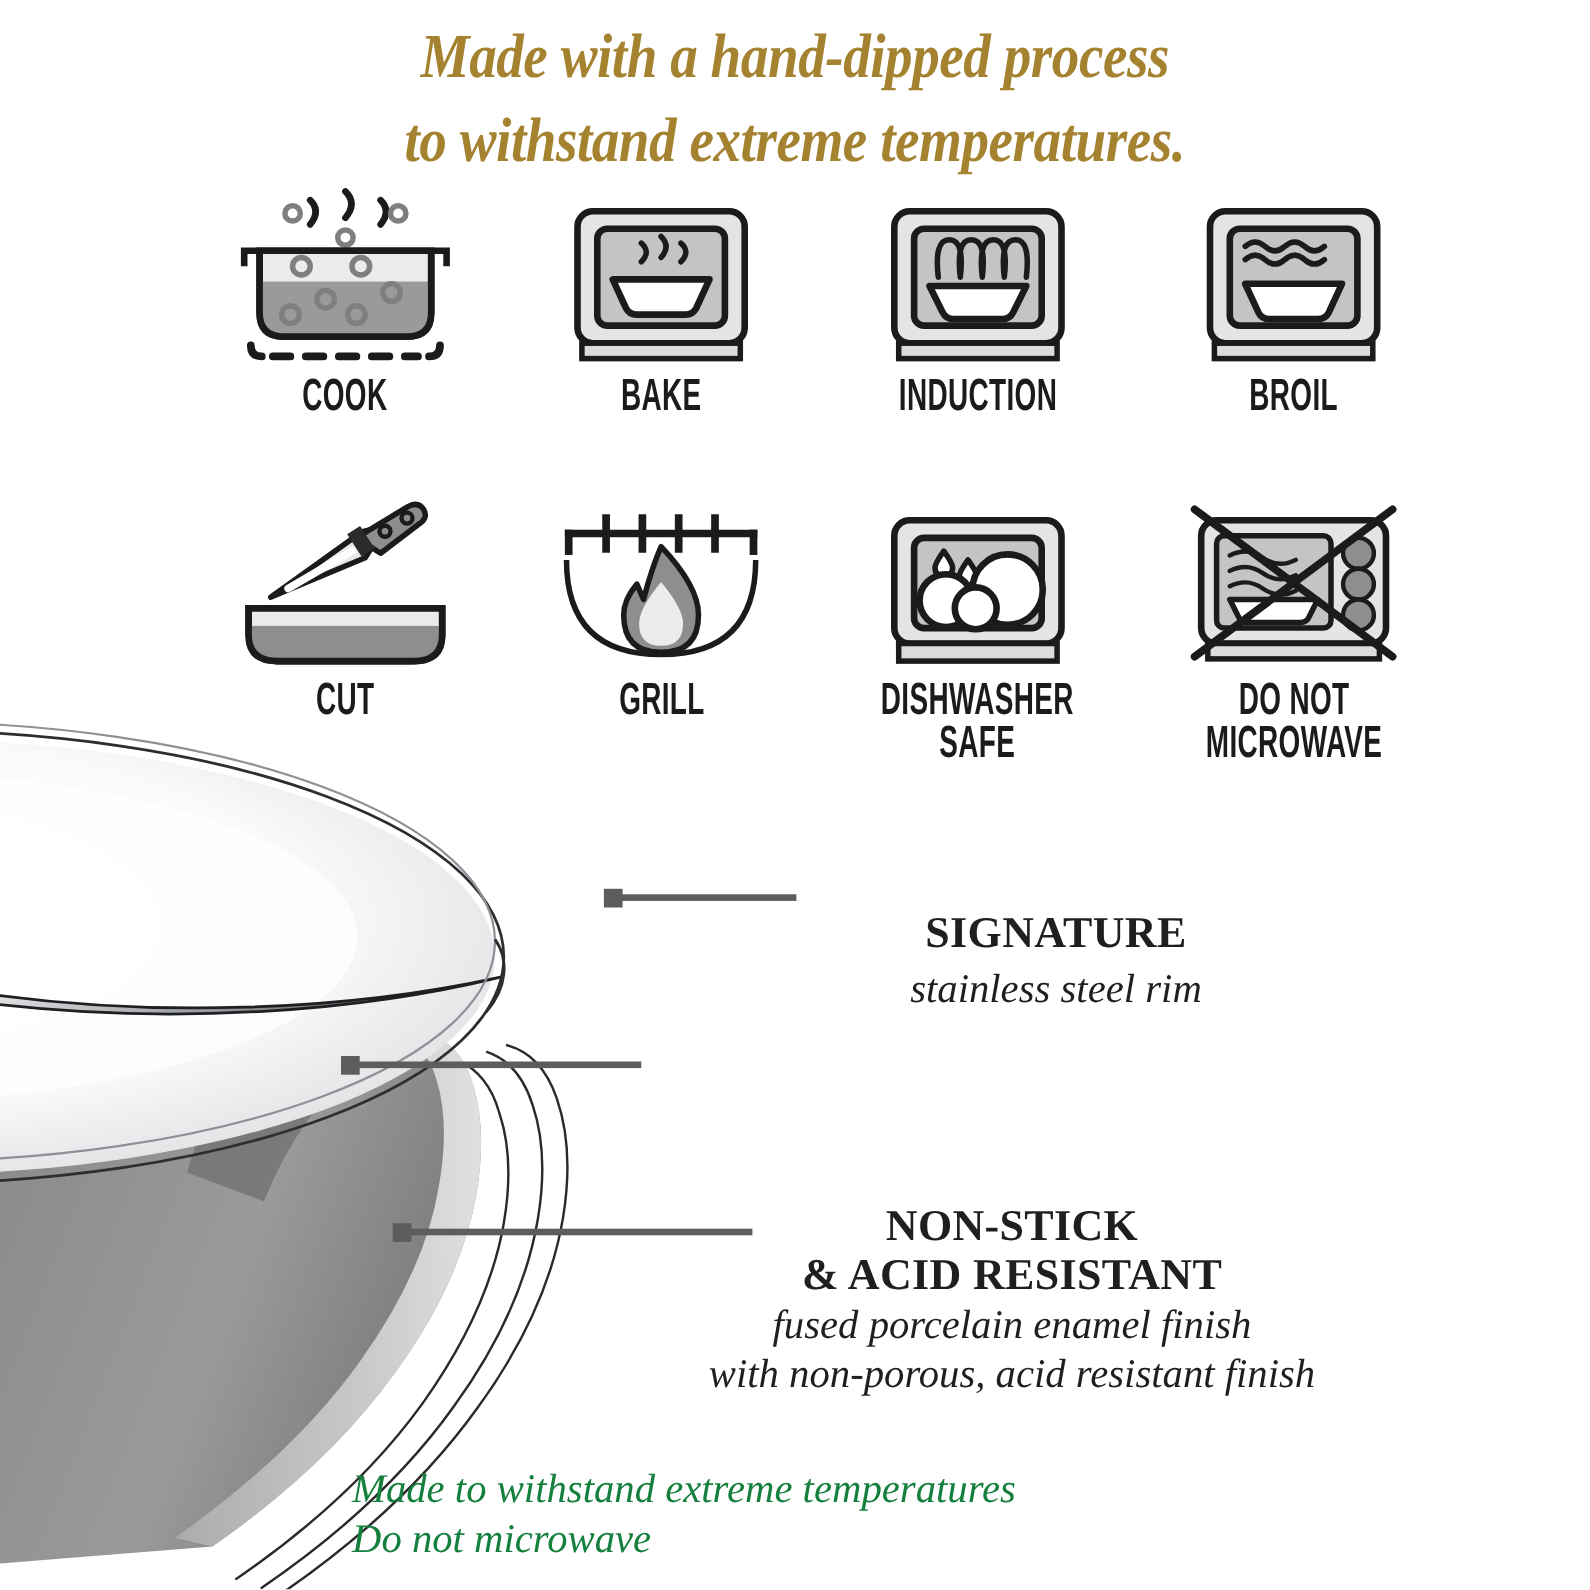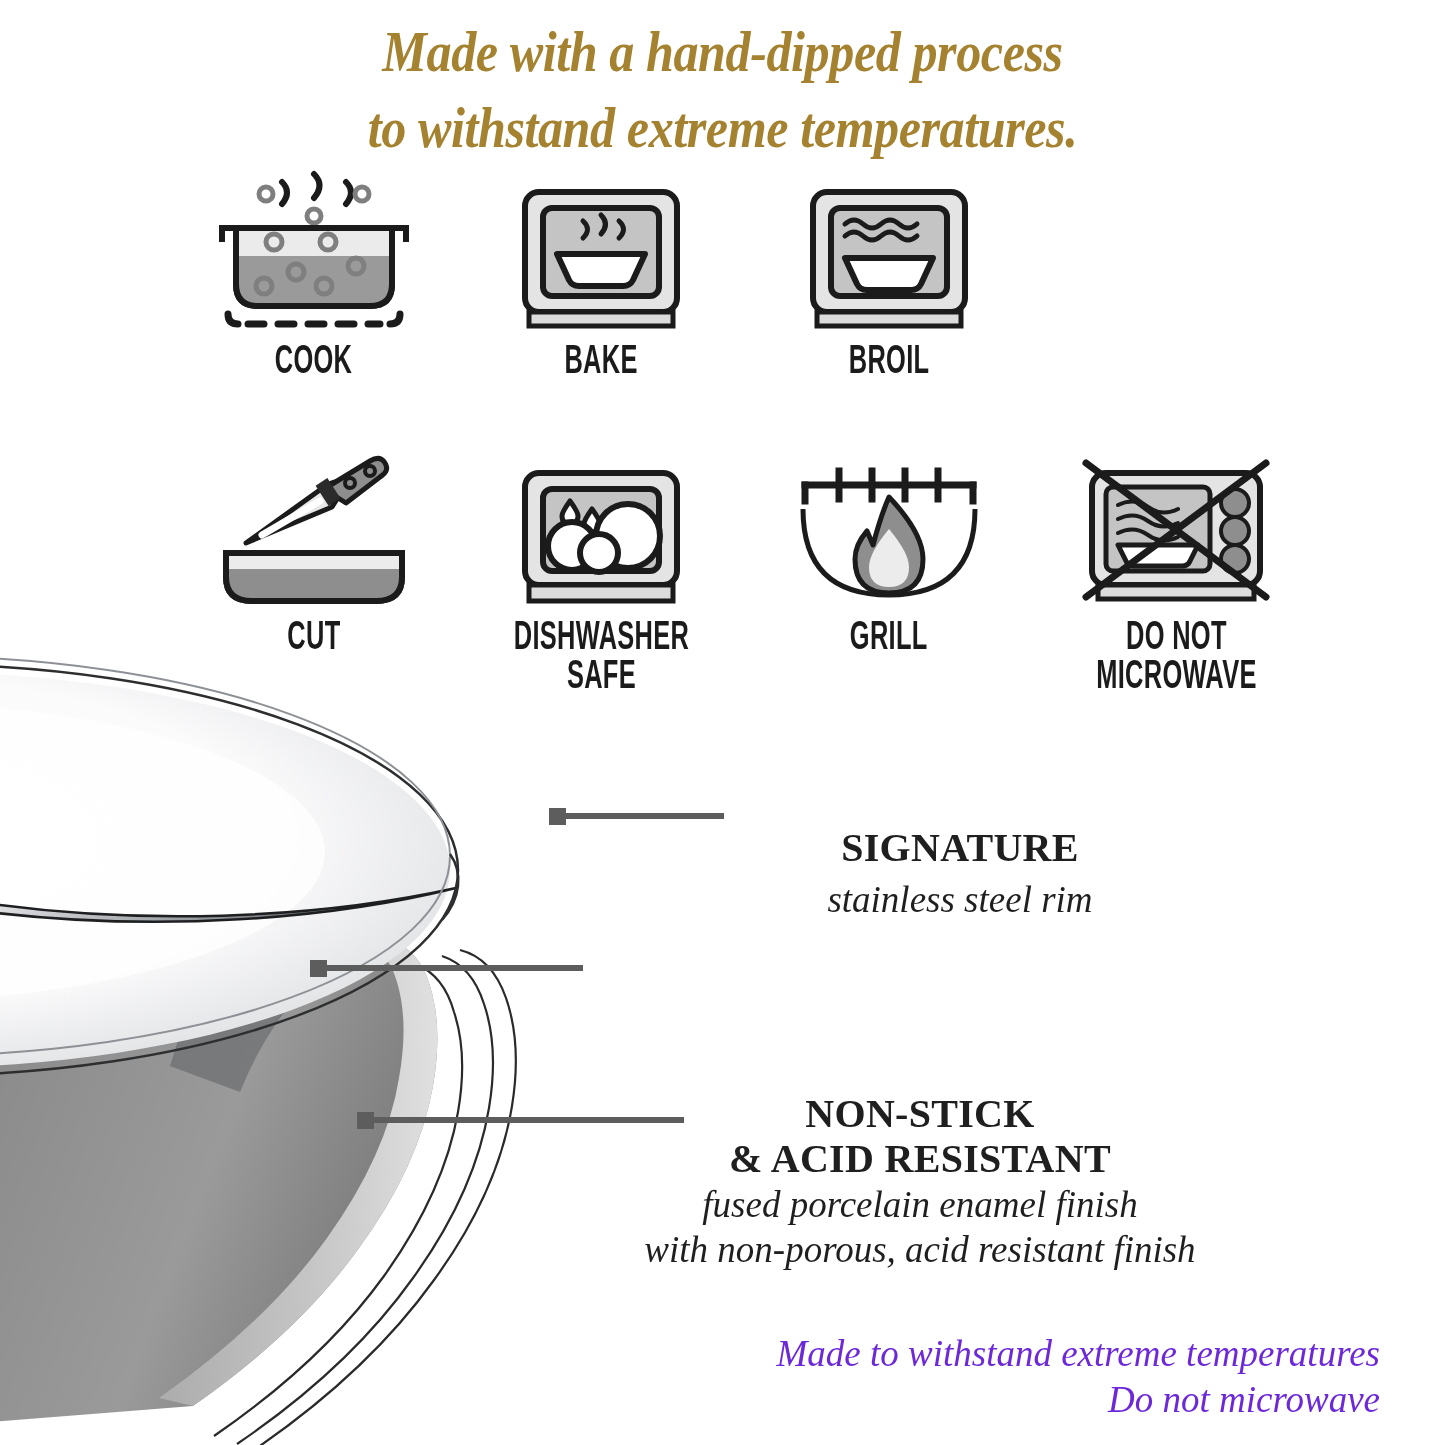--- a/index.html
+++ b/index.html
@@ -70,23 +70,23 @@
     line-height:1.22;
     text-align:center;
     white-space:nowrap;
   }
   .co-sub .ln{display:block;}
 
   .footer-note{
     position:absolute;left:320px;top:1331px;width:1060px;
     font-family:"Liberation Serif",serif;
     font-style:italic;
-    color:#6d28d9;
+    color:#15803d;
     font-size:37px;line-height:1.25;
-    text-align:right;
+    text-align:left;
   }
   .footer-note .ln{display:block;}
 
   
   .leader{position:absolute;height:6px;background:#5d5d5d;}
   .leader-dot{position:absolute;width:17px;height:17px;background:#5d5d5d;}
   svg{display:block;overflow:visible;}
 </style>
 </head>
 <body>
@@ -159,20 +159,34 @@
               <path d="M128 62 q9 -9 0 -17"></path>
             </g>
             <path d="M66 78 L154 78 L142 104 q-3 6 -10 6 L88 110 q-7 0 -10 -6 Z" fill="#ffffff" stroke="#1b1b1b" stroke-width="6" stroke-linejoin="round"></path>
           </svg>
         </div>
         <div class="icon-label">
           <span class="ln">BAKE</span>
         </div>
       </div>
 
+      <div class="icon-cell">
+        <div class="icon-art">
+          <svg width="220" height="160" viewBox="0 0 220 160">
+            <rect x="34" y="16" width="152" height="120" rx="14" fill="#e4e4e4" stroke="#1b1b1b" stroke-width="6"></rect>
+            <rect x="52" y="32" width="116" height="88" rx="9" fill="#c4c4c4" stroke="#1b1b1b" stroke-width="6"></rect>
+            <rect x="38" y="136" width="144" height="14" fill="#dcdcdc" stroke="#1b1b1b" stroke-width="5"></rect>
+            <path d="M74 76 q-4 -34 10 -34 q14 0 10 34 q-4 -34 10 -34 q14 0 10 34 q-4 -34 10 -34 q14 0 10 34 q-4 -34 10 -34 q14 0 10 34" fill="none" stroke="#1b1b1b" stroke-width="5" stroke-linecap="round" stroke-linejoin="round"></path>
+            <path d="M66 84 L154 84 L142 108 q-3 6 -10 6 L88 114 q-7 0 -10 -6 Z" fill="#ffffff" stroke="#1b1b1b" stroke-width="6" stroke-linejoin="round"></path>
+          </svg>
+        </div>
+        <div class="icon-label">
+          <span class="ln">INDUCTION</span>
+        </div>
+      </div>
 
       <div class="icon-cell">
         <div class="icon-art">
           <svg width="220" height="160" viewBox="0 0 220 160">
             <rect x="34" y="16" width="152" height="120" rx="14" fill="#e4e4e4" stroke="#1b1b1b" stroke-width="6"></rect>
             <rect x="52" y="32" width="116" height="88" rx="9" fill="#c4c4c4" stroke="#1b1b1b" stroke-width="6"></rect>
             <rect x="38" y="136" width="144" height="14" fill="#dcdcdc" stroke="#1b1b1b" stroke-width="5"></rect>
             <g fill="none" stroke="#1b1b1b" stroke-width="5" stroke-linecap="round">
               <path d="M66 48 q9 -8 18 0 t18 0 t18 0 t18 0"></path>
               <path d="M66 60 q9 -8 18 0 t18 0 t18 0 t18 0"></path>
@@ -212,55 +226,55 @@
           </svg>
         </div>
         <div class="icon-label">
           <span class="ln">CUT</span>
         </div>
       </div>
 
       <div class="icon-cell">
         <div class="icon-art">
           <svg width="220" height="160" viewBox="0 0 220 160">
+            <g stroke="#1b1b1b" stroke-width="7" stroke-linecap="square" fill="none">
+              <line x1="26" y1="28" x2="194" y2="28"></line>
+              <line x1="26" y1="28" x2="26" y2="44"></line>
+              <line x1="194" y1="28" x2="194" y2="44"></line>
+              <line x1="60" y1="14" x2="60" y2="42"></line>
+              <line x1="93" y1="14" x2="93" y2="42"></line>
+              <line x1="126" y1="14" x2="126" y2="42"></line>
+              <line x1="159" y1="14" x2="159" y2="42"></line>
+            </g>
+            <path d="M24 52 q0 86 86 86 q86 0 86 -86" fill="none" stroke="#1b1b1b" stroke-width="5"></path>
+            <path d="M110 40 q34 36 34 62 q0 34 -34 34 q-34 0 -34 -34 q0 -14 12 -28 l6 14 q8 -30 16 -48 Z" fill="#8e8e8e" stroke="#1b1b1b" stroke-width="5" stroke-linejoin="round"></path>
+            <path d="M110 72 q20 24 20 38 q0 20 -20 20 q-20 0 -20 -20 q0 -14 20 -38 Z" fill="#ececec"></path>
+          </svg>
+        </div>
+        <div class="icon-label">
+          <span class="ln">GRILL</span>
+        </div>
+      </div>
+
+      <div class="icon-cell">
+        <div class="icon-art">
+          <svg width="220" height="160" viewBox="0 0 220 160">
             <rect x="34" y="16" width="152" height="112" rx="14" fill="#e4e4e4" stroke="#1b1b1b" stroke-width="6"></rect>
             <rect x="52" y="32" width="116" height="82" rx="9" fill="#c4c4c4" stroke="#1b1b1b" stroke-width="6"></rect>
             <rect x="38" y="128" width="144" height="16" fill="#dcdcdc" stroke="#1b1b1b" stroke-width="5"></rect>
             <path d="M79 44 q8 11 8 15 q0 8 -8 8 q-8 0 -8 -8 q0 -4 8 -15 Z" fill="#ffffff" stroke="#1b1b1b" stroke-width="5" stroke-linejoin="round"></path>
             <path d="M101 52 q8 11 8 15 q0 8 -8 8 q-8 0 -8 -8 q0 -4 8 -15 Z" fill="#ffffff" stroke="#1b1b1b" stroke-width="5" stroke-linejoin="round"></path>
             <circle cx="137" cy="79" r="32" fill="#ffffff" stroke="#1b1b1b" stroke-width="6"></circle>
             <circle cx="81" cy="89" r="24" fill="#ffffff" stroke="#1b1b1b" stroke-width="6"></circle>
             <circle cx="108" cy="96" r="19" fill="#ffffff" stroke="#1b1b1b" stroke-width="6"></circle>
           </svg>
         </div>
         <div class="icon-label">
           <span class="ln">DISHWASHER</span>
           <span class="ln">SAFE</span>
-        </div>
-      </div>
-
-      <div class="icon-cell">
-        <div class="icon-art">
-          <svg width="220" height="160" viewBox="0 0 220 160">
-            <g stroke="#1b1b1b" stroke-width="7" stroke-linecap="square" fill="none">
-              <line x1="26" y1="28" x2="194" y2="28"></line>
-              <line x1="26" y1="28" x2="26" y2="44"></line>
-              <line x1="194" y1="28" x2="194" y2="44"></line>
-              <line x1="60" y1="14" x2="60" y2="42"></line>
-              <line x1="93" y1="14" x2="93" y2="42"></line>
-              <line x1="126" y1="14" x2="126" y2="42"></line>
-              <line x1="159" y1="14" x2="159" y2="42"></line>
-            </g>
-            <path d="M24 52 q0 86 86 86 q86 0 86 -86" fill="none" stroke="#1b1b1b" stroke-width="5"></path>
-            <path d="M110 40 q34 36 34 62 q0 34 -34 34 q-34 0 -34 -34 q0 -14 12 -28 l6 14 q8 -30 16 -48 Z" fill="#8e8e8e" stroke="#1b1b1b" stroke-width="5" stroke-linejoin="round"></path>
-            <path d="M110 72 q20 24 20 38 q0 20 -20 20 q-20 0 -20 -20 q0 -14 20 -38 Z" fill="#ececec"></path>
-          </svg>
-        </div>
-        <div class="icon-label">
-          <span class="ln">GRILL</span>
         </div>
       </div>
 
       <div class="icon-cell">
         <div class="icon-art">
           <svg width="220" height="160" viewBox="0 0 220 160">
             <rect x="26" y="16" width="168" height="112" rx="14" fill="#e4e4e4" stroke="#1b1b1b" stroke-width="6"></rect>
             <rect x="40" y="30" width="104" height="84" rx="7" fill="#c4c4c4" stroke="#1b1b1b" stroke-width="5"></rect>
             <rect x="32" y="128" width="156" height="14" fill="#dcdcdc" stroke="#1b1b1b" stroke-width="5"></rect>
             <g fill="#8e8e8e" stroke="#1b1b1b" stroke-width="4">

